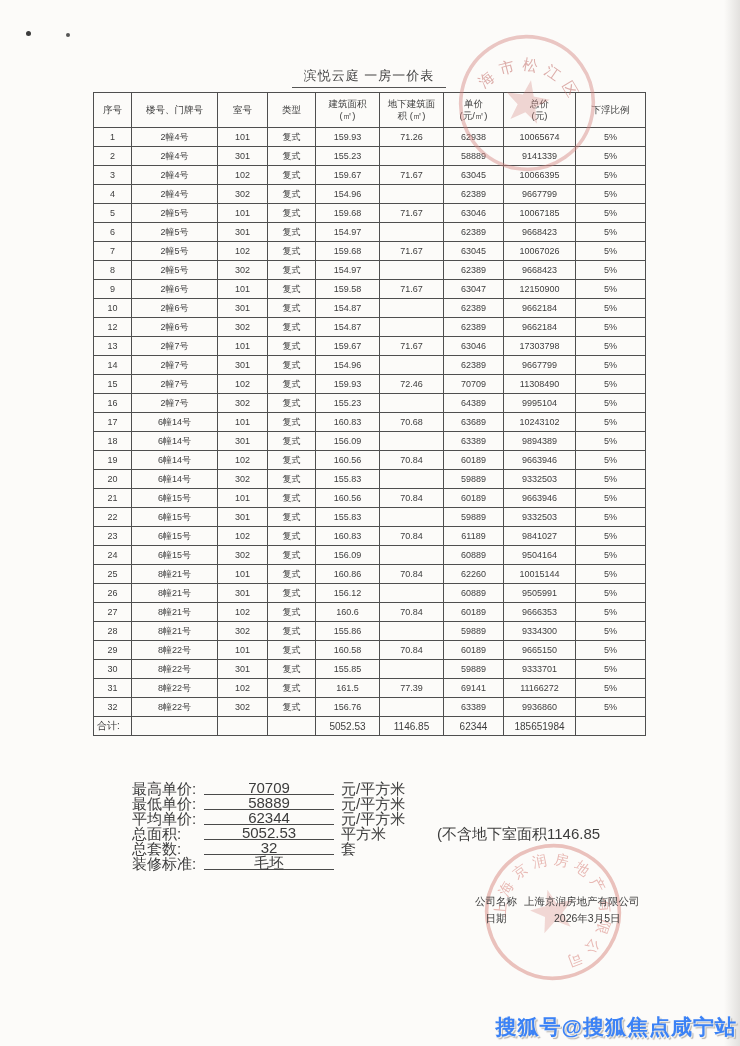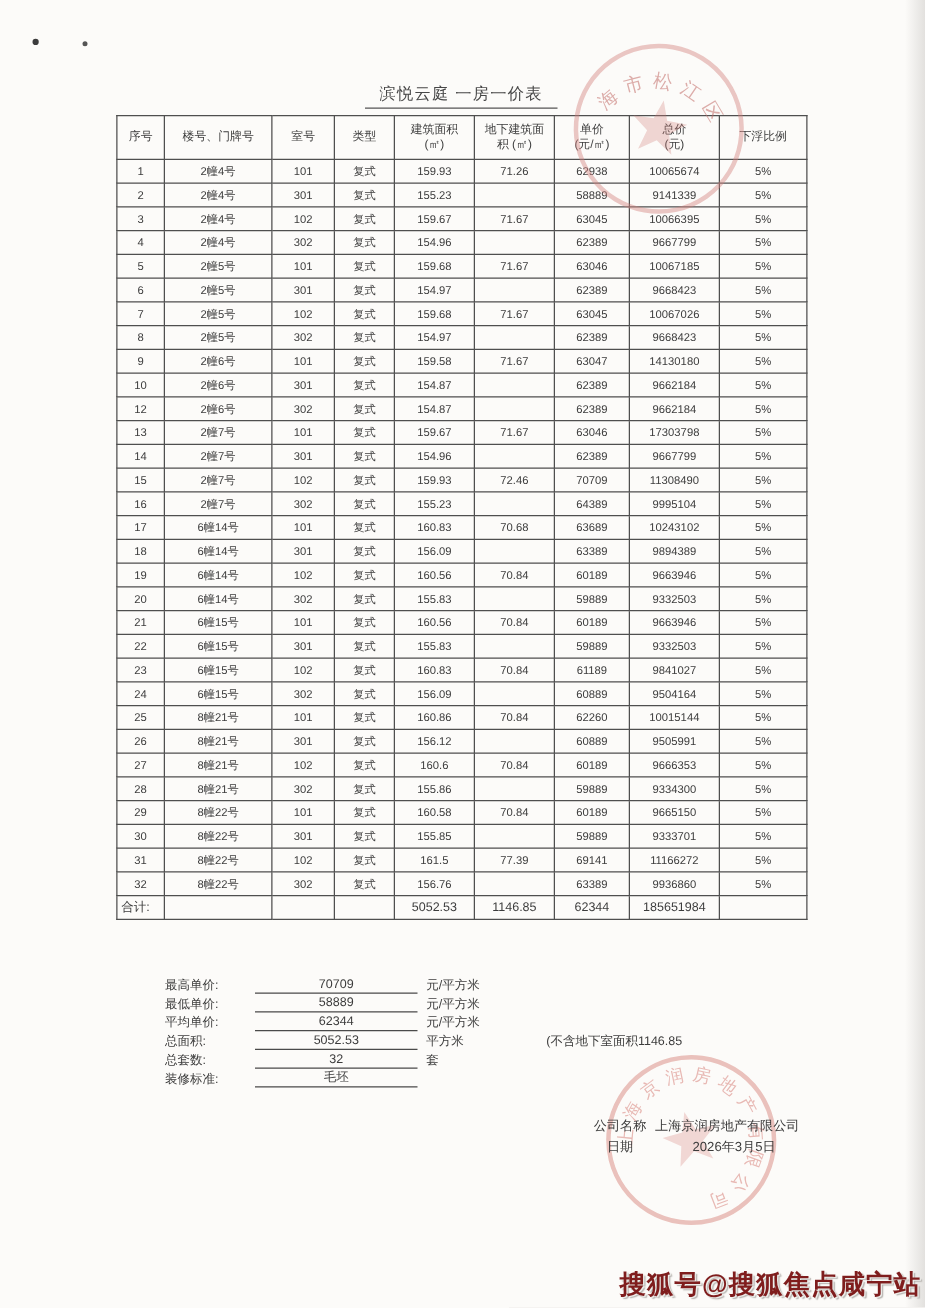--- a/index.html
+++ b/index.html
@@ -40,21 +40,21 @@
     padding:0 1px;overflow:hidden;
   }
   table.price th{
     height:34px;font-weight:normal;font-size:9.5px;white-space:pre-line;line-height:1.25;
   }
   table.price td{height:18px;font-size:9px;}
   table.price tr.total-row td{height:18px;font-size:10px;}
   table.price tr.total-row td:first-child{text-align:left;padding-left:3px;}
 
   .summary{
-    position:absolute;left:132px;top:780px;font-size:10px;color:#3c3c3c;
+    position:absolute;left:132px;top:780px;font-size:15px;color:#3c3c3c;
   }
   .summary-row{display:flex;align-items:flex-end;height:15px;line-height:13px;}
   .summary-label{width:72px;}
   .summary-value{
     width:130px;text-align:center;border-bottom:1px solid #4a4a4a;
   }
   .summary-unit{margin-left:7px;width:70px;}
   .summary-note{margin-left:26px;white-space:nowrap;}
 
   .signature{
@@ -64,21 +64,21 @@
   .sig-label{width:56px;text-align:center;}
   .sig-value{margin-left:0;}
   .sig-value.indent{margin-left:30px;text-align:right;}
 
   .seal{position:absolute;pointer-events:none;z-index:2;}
   .seal-top{left:455px;top:31px;width:144px;height:144px;transform:rotate(10deg);opacity:.8;}
   .seal-bottom{left:481px;top:840px;width:144px;height:144px;transform:rotate(-14deg);opacity:.85;}
 
   .watermark{
     position:absolute;right:3px;bottom:5px;
-    font-size:21px;font-weight:700;letter-spacing:1px;color:#7f1d1d;
+    font-size:21px;font-weight:700;letter-spacing:1px;color:#3b82f6;
     text-shadow:1px 1px 0 #ededea,2px 2px 1px #b5b2ae;
     z-index:4;
   }
 </style>
 </head>
 <body>
 
 <div class="page">
 
   <div class="scan-dot dot-a"></div>
@@ -207,21 +207,21 @@
           <td>5%</td>
         </tr>
         <tr>
           <td>9</td>
           <td>2幢6号</td>
           <td>101</td>
           <td>复式</td>
           <td>159.58</td>
           <td>71.67</td>
           <td>63047</td>
-          <td>14130180</td>
+          <td>12150900</td>
           <td>5%</td>
         </tr>
         <tr>
           <td>10</td>
           <td>2幢6号</td>
           <td>301</td>
           <td>复式</td>
           <td>154.87</td>
           <td></td>
           <td>62389</td>

